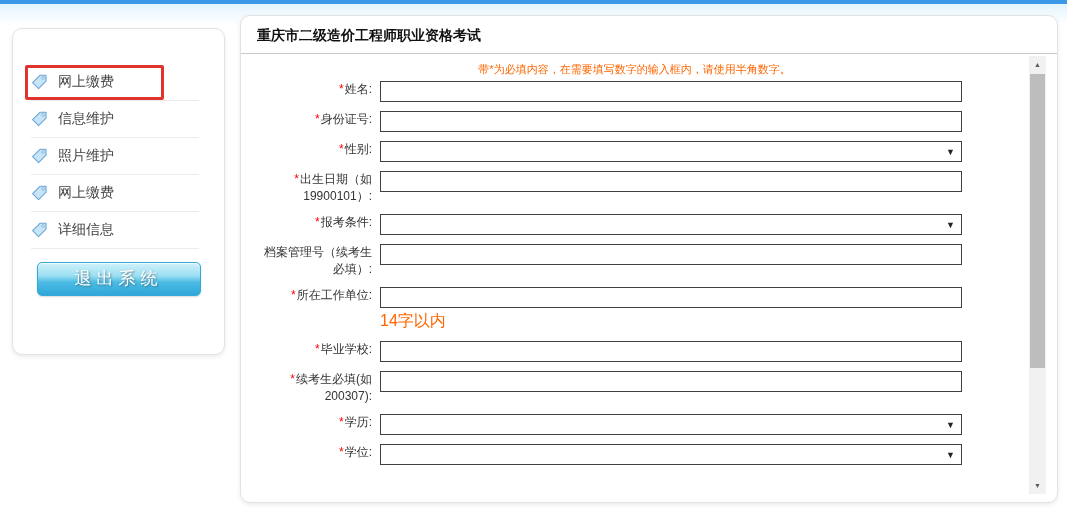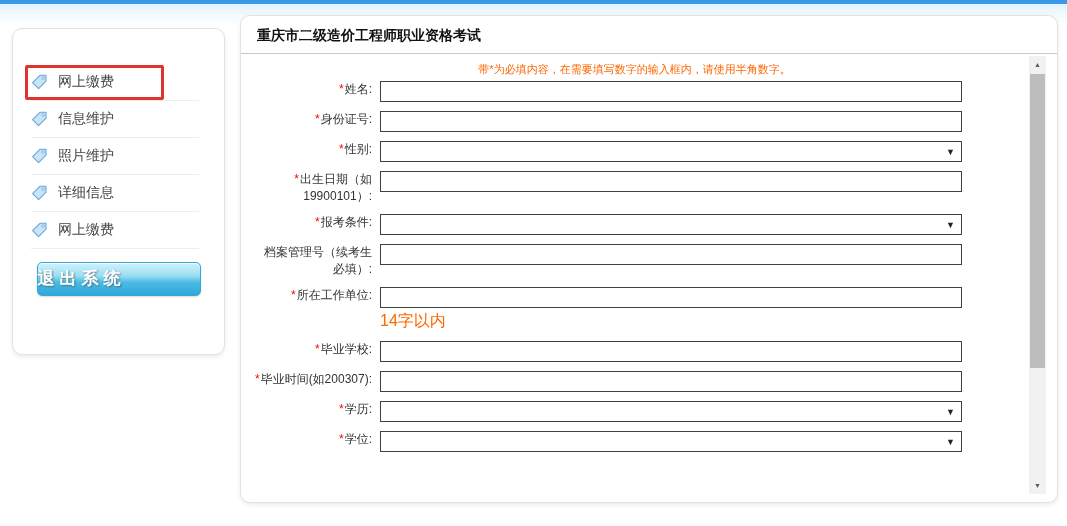--- a/index.html
+++ b/index.html
@@ -20,22 +20,22 @@
   .nav-item { position:relative; height:37px; display:flex; align-items:center;
               margin:0 25px 0 18px; border-bottom:1px solid #ececec; cursor:pointer; }
   .nav-item .tag { width:16px; height:16px; margin-right:11px; flex:none; }
   .nav-item .nav-label { font-size:14px; color:#444; }
   .hl-box { position:absolute; left:-6px; top:1px; width:139px; height:35px;
             border:3px solid #e0332d; border-radius:2px; pointer-events:none; }
   .logout-btn { display:block; margin:13px auto 0; width:164px; height:34px;
             border:1px solid #35a8d8; border-radius:5px; cursor:pointer;
             background:linear-gradient(#d2f1fb 0%,#9adff2 40%,#4cbbe4 60%,#2ea7d9 100%);
             box-shadow:inset 0 1px 0 rgba(255,255,255,.7), 0 1px 2px rgba(0,0,0,.15);
-            color:#fff; font-size:17px; font-weight:bold; letter-spacing:5px;
-            text-shadow:1px 1px 2px rgba(60,60,60,.55); text-align:left; line-height:32px; }
+            color:#fff; font-size:17px; font-weight:normal; letter-spacing:5px;
+            text-shadow:1px 1px 2px rgba(60,60,60,.55); text-align:center; line-height:32px; }
 
   
   .main { left:240px; top:15px; width:818px; height:488px; }
   .main-header { height:38px; line-height:38px; padding-left:16px; border-bottom:1px solid #c9c9c9;
                  font-size:14px; font-weight:bold; color:#111; }
   .main-body { position:absolute; left:0; top:39px; right:29px; bottom:1px; overflow:hidden; }
 
   .notice { padding-top:7px; text-align:center; font-size:11px; color:#ff6600; height:26px; }
 
   .form { padding-left:12px; }
@@ -89,28 +89,28 @@
       <path d="M14.2 1.2 H9.2 L1.6 8.6 L7.6 14.6 L15 7.2 V1.2 Z" fill="#c8e5f7" stroke="#6aa6d8" stroke-width="1.1" stroke-linejoin="round"></path>
       <circle cx="12" cy="4" r="1.3" fill="#ffffff" stroke="#6aa6d8" stroke-width="0.8"></circle>
     </svg>
     <span class="nav-label">照片维护</span>
   </div>
       <div class="nav-item">
     <svg class="tag" viewBox="0 0 16 16">
       <path d="M14.2 1.2 H9.2 L1.6 8.6 L7.6 14.6 L15 7.2 V1.2 Z" fill="#c8e5f7" stroke="#6aa6d8" stroke-width="1.1" stroke-linejoin="round"></path>
       <circle cx="12" cy="4" r="1.3" fill="#ffffff" stroke="#6aa6d8" stroke-width="0.8"></circle>
     </svg>
+    <span class="nav-label">网上缴费</span>
+  </div>
+      <div class="nav-item">
+    <svg class="tag" viewBox="0 0 16 16">
+      <path d="M14.2 1.2 H9.2 L1.6 8.6 L7.6 14.6 L15 7.2 V1.2 Z" fill="#c8e5f7" stroke="#6aa6d8" stroke-width="1.1" stroke-linejoin="round"></path>
+      <circle cx="12" cy="4" r="1.3" fill="#ffffff" stroke="#6aa6d8" stroke-width="0.8"></circle>
+    </svg>
     <span class="nav-label">详细信息</span>
-  </div>
-      <div class="nav-item">
-    <svg class="tag" viewBox="0 0 16 16">
-      <path d="M14.2 1.2 H9.2 L1.6 8.6 L7.6 14.6 L15 7.2 V1.2 Z" fill="#c8e5f7" stroke="#6aa6d8" stroke-width="1.1" stroke-linejoin="round"></path>
-      <circle cx="12" cy="4" r="1.3" fill="#ffffff" stroke="#6aa6d8" stroke-width="0.8"></circle>
-    </svg>
-    <span class="nav-label">网上缴费</span>
   </div>
     </div>
   <div class="logout-btn">退出系统</div>
 </div>
 
 <div class="panel main">
   <div class="main-header">重庆市二级造价工程师职业资格考试</div>
 
   <div class="main-body">
     <div class="notice">带*为必填内容，在需要填写数字的输入框内，请使用半角数字。</div>
@@ -162,21 +162,21 @@
             <div class="hint">14字以内</div>
           </div>
   </div>
         <div class="row">
     <label class="lbl"><span class="req">*</span><span class="lbl-text">毕业学校:</span></label>
     <div class="ctl">
             <input class="tbox" type="text" style="">
           </div>
   </div>
         <div class="row">
-    <label class="lbl"><span class="req">*</span><span class="lbl-text">毕业时间(如200307):</span></label>
+    <label class="lbl"><span class="req">*</span><span class="lbl-text">续考生必填(如200307):</span></label>
     <div class="ctl">
             <input class="tbox" type="text" style="">
           </div>
   </div>
         <div class="row">
     <label class="lbl"><span class="req">*</span><span class="lbl-text">学历:</span></label>
     <div class="ctl">
             <div class="sbox">
               <span class="arrow">▼</span>
             </div>

